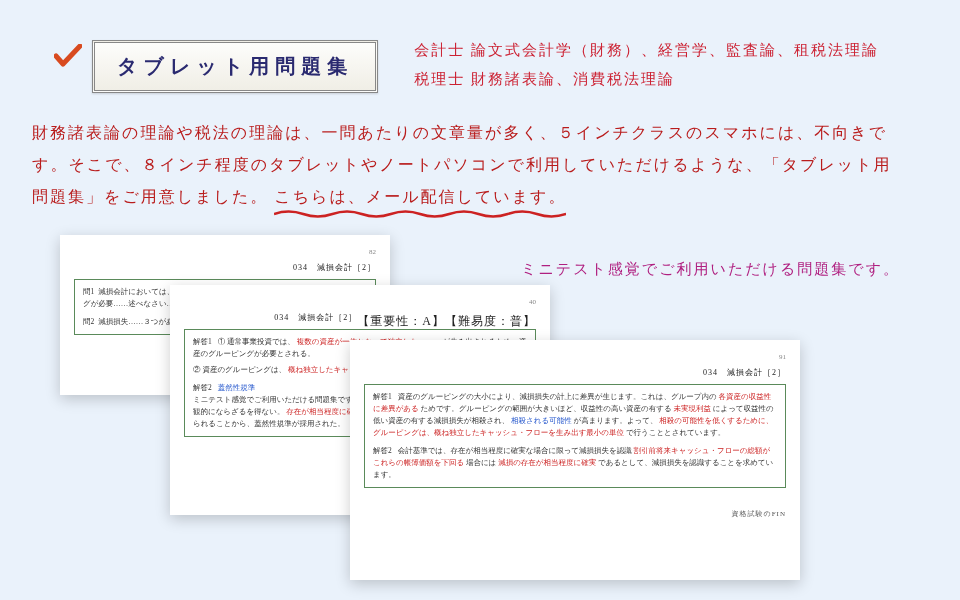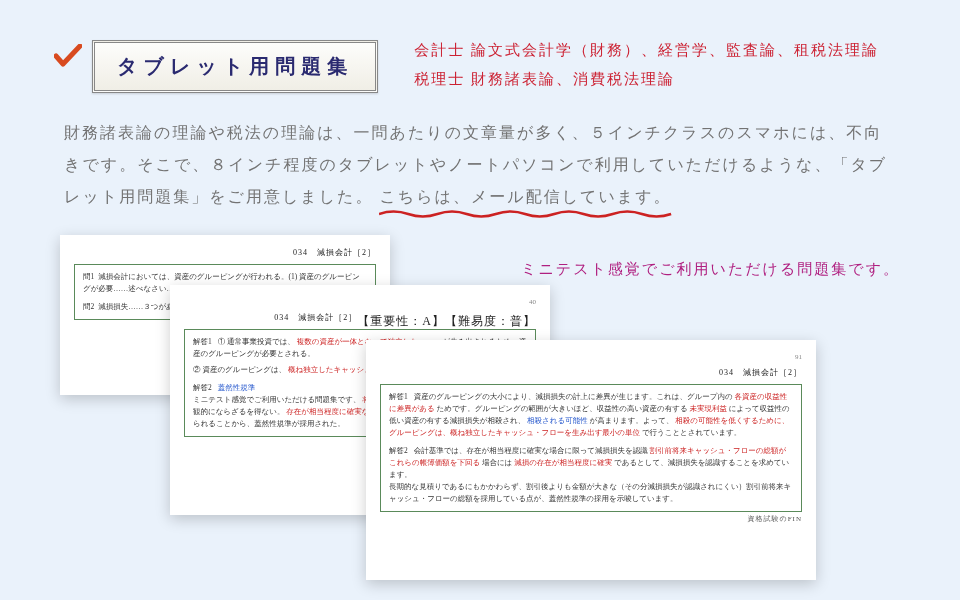--- a/index.html
+++ b/index.html
@@ -37,22 +37,22 @@
       box-shadow: 0 1px 2px rgba(0,0,0,0.15);
     }
     .subject-block {
       color: #c23;
       font-size: 15px;
       line-height: 1.9;
       letter-spacing: 2px;
       margin-left: 6px;
     }
     .description {
-      padding: 24px 64px 0 64px;
-      color: #737373;
+      padding: 24px 64px 0 32px;
+      color: #b91c1c;
       font-size: 16px;
       line-height: 2.0;
       letter-spacing: 2px;
     }
     .highlight-phrase { position: relative; display: inline-block; }
     .underline-squiggle {
       position: absolute;
       left: 0;
       bottom: -6px;
       width: 100%;
@@ -78,37 +78,37 @@
       position: absolute;
       background: #fff;
       box-shadow: 0 4px 14px rgba(0,0,0,0.2);
       font-size: 7.5px;
       color: #333;
       padding: 12px 14px;
       line-height: 1.6;
     }
     .page1 { left: 0; top: 0; width: 330px; height: 160px; }
     .page2 { left: 110px; top: 50px; width: 380px; height: 230px; }
-    .page3 { left: 306px; top: 105px; width: 450px; height: 240px; }
+    .page3 { left: 290px; top: 105px; width: 450px; height: 240px; }
     .page-num { text-align: right; color: #888; font-size: 7px; margin-bottom: 4px; }
     .page-title { font-size: 8px; margin-bottom: 4px; letter-spacing: 1px; color:#222;text-align:right; }
     .page-tags { float:right; font-size:12px; }
     .q-label { font-weight: normal; display:inline-block; margin-right:4px; }
     .content-box {
       border: 1px solid #5a8a5a;
       padding: 6px 8px;
       margin-top: 4px;
     }
     .tred { color: #c22; }
     .tblue { color: #2255cc; }
     .page3-foot {
       text-align: right;
       font-size: 7px;
       color: #555;
-      margin-top: 2px;
+      margin-top: 21px;
       letter-spacing: 1px;
     }
   </style>
 </head>
 <body>
 
 <svg class="checkmark" viewBox="0 0 28 24">
   <path d="M2 12 L9 20 L26 2" stroke="#d84a1f" stroke-width="5" fill="none" stroke-linecap="round" stroke-linejoin="round"></path>
 </svg>
 
@@ -128,20 +128,21 @@
       <path d="M0 5 Q 15 0 30 5 T 60 5 T 90 5 T 120 5 T 150 5 T 180 5 T 210 5 T 240 5 T 270 5 T 300 5" stroke="#c22" stroke-width="2.5" fill="none"></path>
     </svg>
   </span>
 </div>
 
 <div class="mini-test">ミニテスト感覚でご利用いただける問題集です。</div>
 
 <div class="pages-wrap">
 
   <div class="page page1">
+    <div class="page-num">82</div>
     <div class="page-title">034　減損会計［2］</div>
     <div class="content-box">
       <div><span class="q-label">問1</span><span>減損会計においては、資産のグルーピングが行われる。(1) 資産のグルーピングが必要……述べなさい……</span></div>
       <div style="height:6px"></div>
       <div><span class="q-label">問2</span><span>減損損失……３つがある……点を述べ……</span></div>
     </div>
   </div>
 
   <div class="page page2">
     <div class="page-num">40</div>
@@ -195,20 +196,17 @@
       </div>
       <div style="height:6px"></div>
       <div>
         <span class="q-label">解答2</span>
         <span>会計基準では、存在が相当程度に確実な場合に限って減損損失を認識</span>
         <span class="tred">割引前将来キャッシュ・フローの総額がこれらの帳簿価額を下回る</span>
         <span>場合には</span>
         <span class="tred">減損の存在が相当程度に確実</span>
         <span>であるとして、減損損失を認識することを求めています。</span>
       </div>
-      <div>
-        <span>長期的な見積りであるにもかかわらず、割引後よりも金額が大きな（その分減損損失が認識されにくい）割引前将来キャッシュ・フローの総額を採用している点が、蓋然性規準の採用を示唆しています。</span>
-      </div>
     </div>
     <div class="page3-foot">資格試験のFIN</div>
   </div>
 
 </div>
 
 </body></html>

